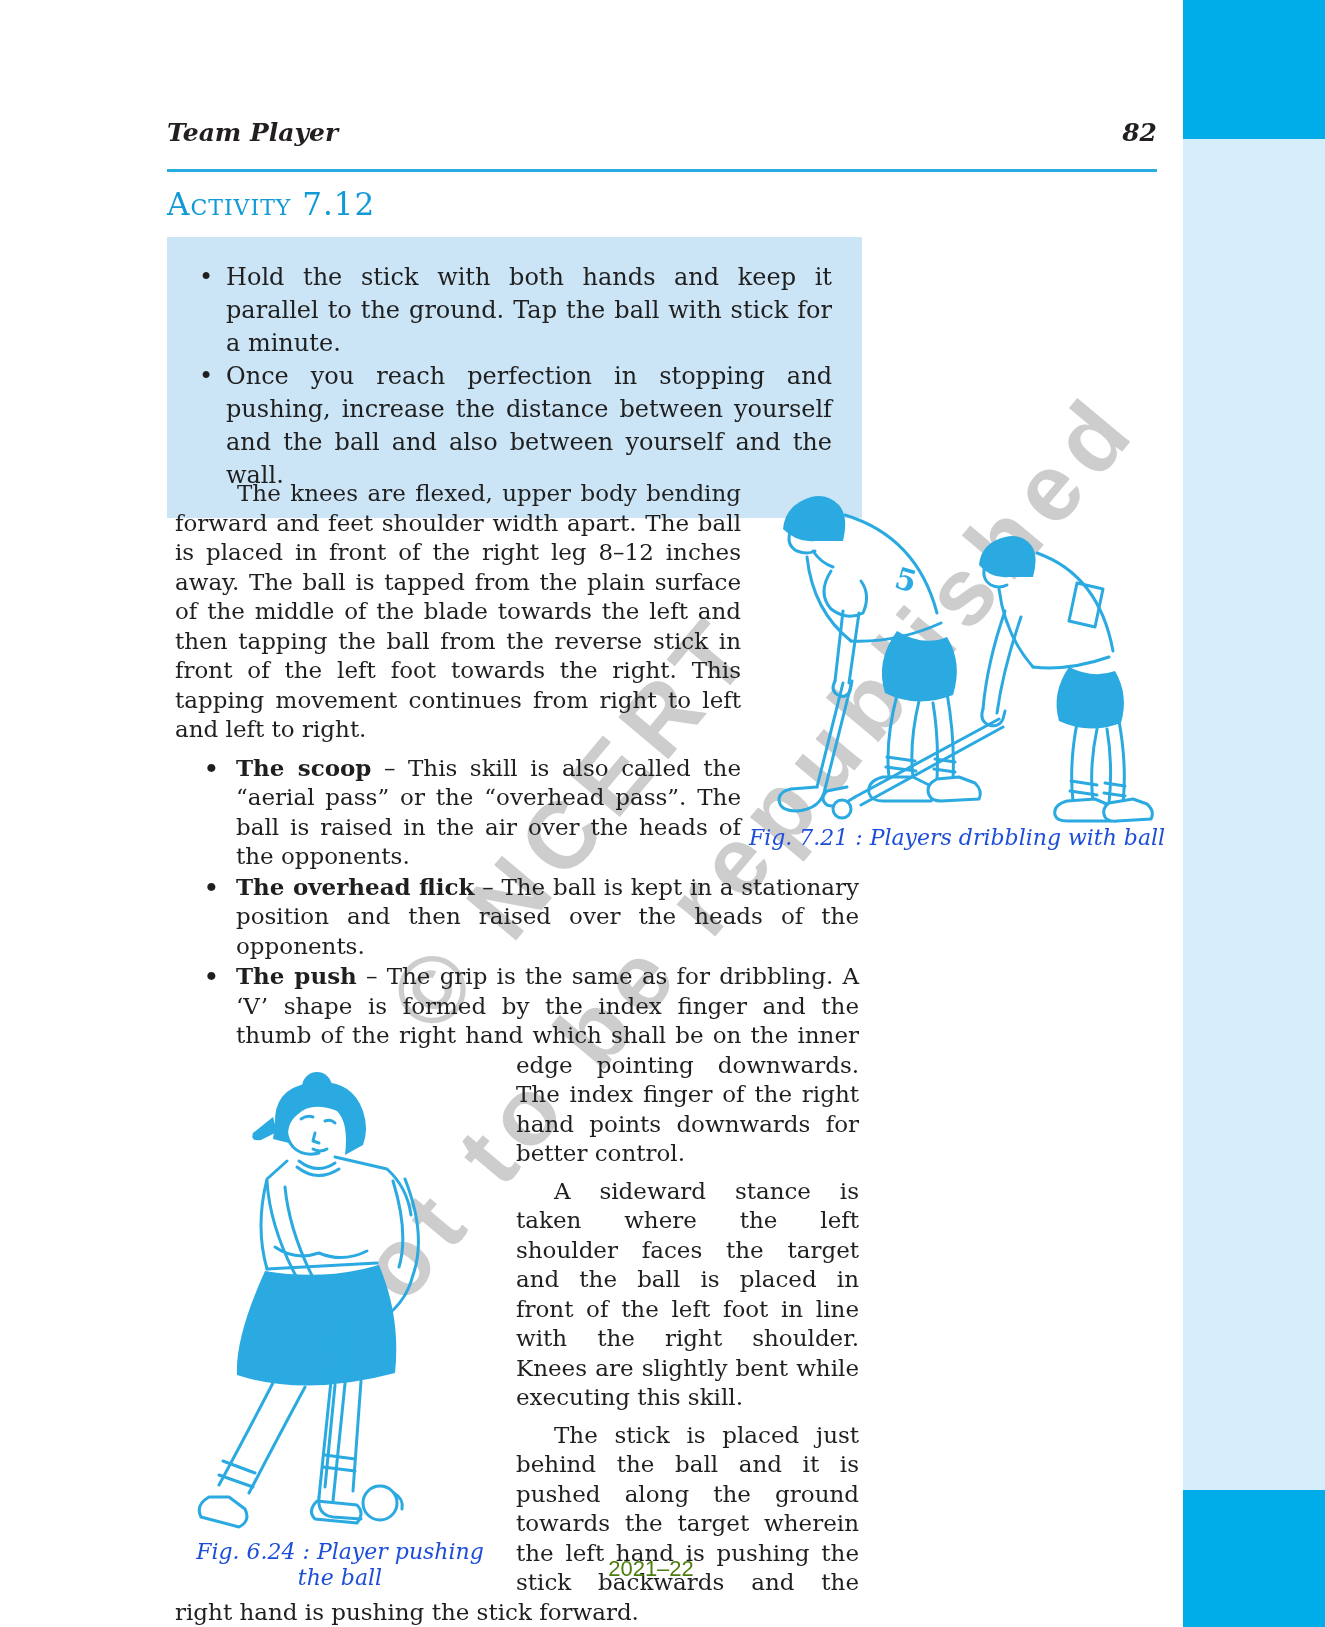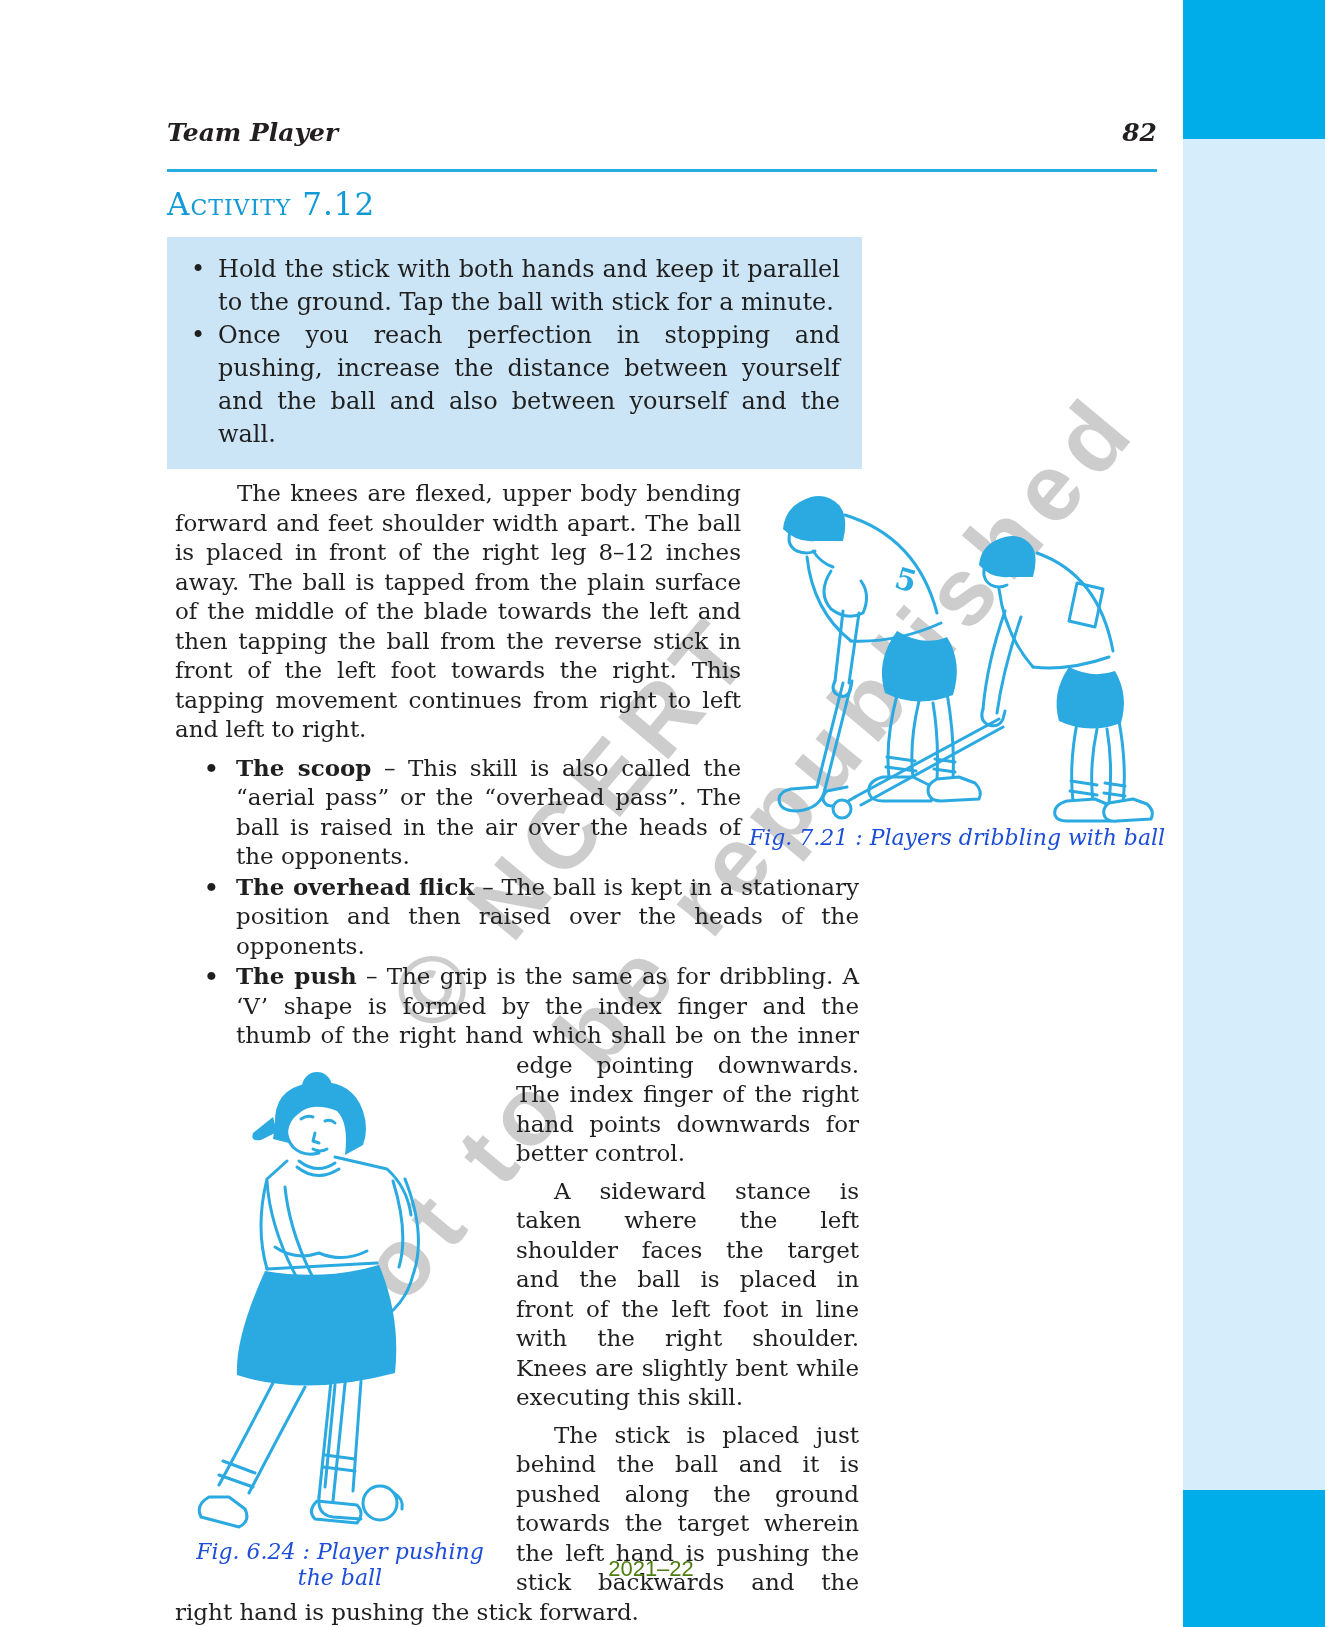--- a/index.html
+++ b/index.html
@@ -33,21 +33,21 @@
     position:absolute; left:167px; top:186px; z-index:2;
     font-variant:small-caps; font-weight:normal; font-size:31px; letter-spacing:1px;
     color:#119ad6;
   }
 
   
   .activity-box {
     position:absolute; left:167px; top:237px; width:695px; z-index:2;
     background:#cce5f6; padding:16px 0 18px 0;
   }
-  .activity-box ul { margin:0; padding:0; list-style:none; }
+  .activity-box ul { margin:8px; padding:0; list-style:none; }
   .activity-box li {
     position:relative; padding-left:51px; padding-right:22px;
     font-size:24px; line-height:33px; text-align:justify;
   }
   .activity-box li::before { content:"\2022"; position:absolute; left:24px; }
 
   
   .content {
     position:absolute; left:167px; top:471px; width:700px; z-index:2;
     font-size:23px; line-height:29.5px; text-align:justify;

